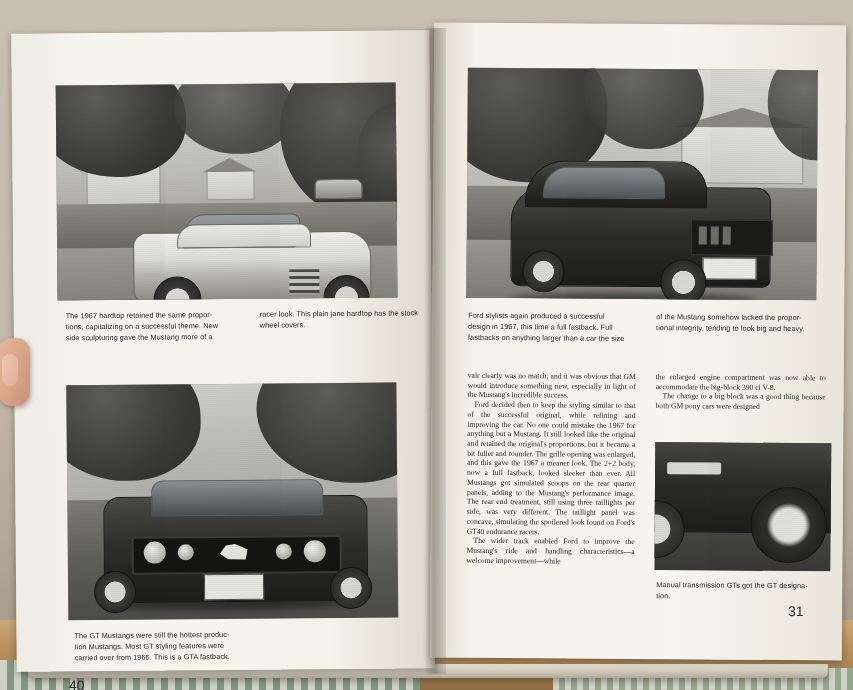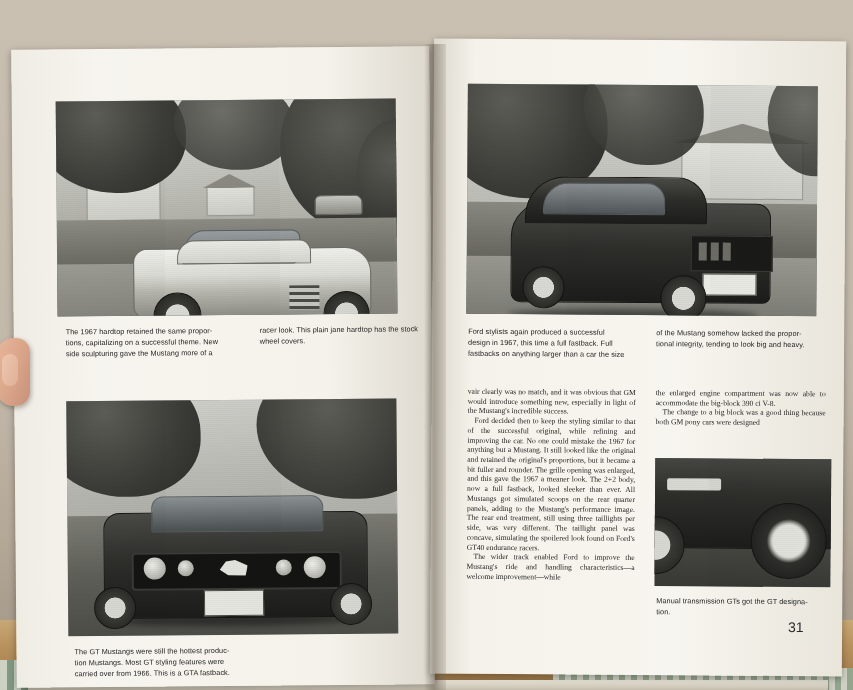--- a/index.html
+++ b/index.html
@@ -49,21 +49,21 @@
     background: repeating-linear-gradient(90deg,
        #d6dbd2 0px, #d6dbd2 6px,
        #93ab95 6px, #93ab95 12px);
     opacity: .9;
   }
 
   
   .book {
     position: absolute;
     left: 8px;
-    top: 30px;
+    top: 14px;
     width: 838px;
     height: 655px;
   }
   .page {
     position: absolute;
     background: #f3f1ea;
     box-shadow: 0 2px 7px rgba(0,0,0,.35);
   }
   .page-left {
     left: 6px;

